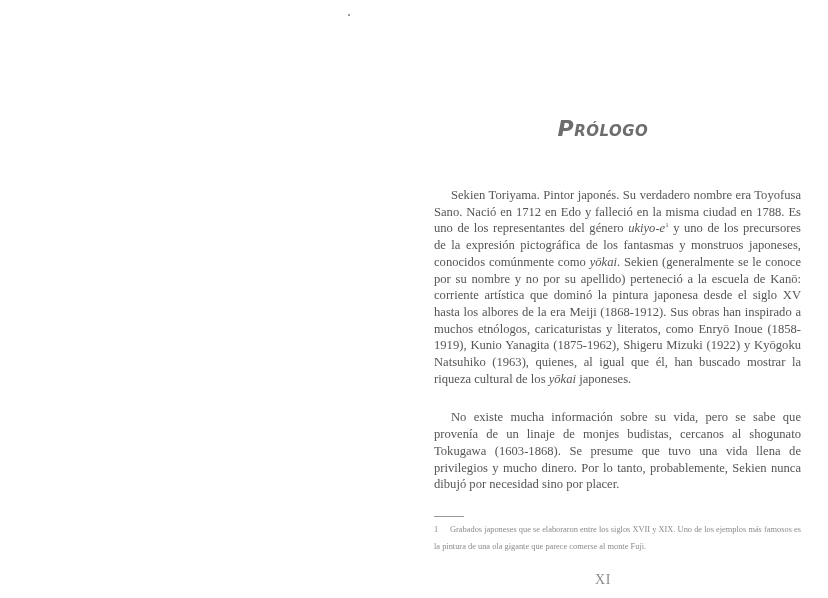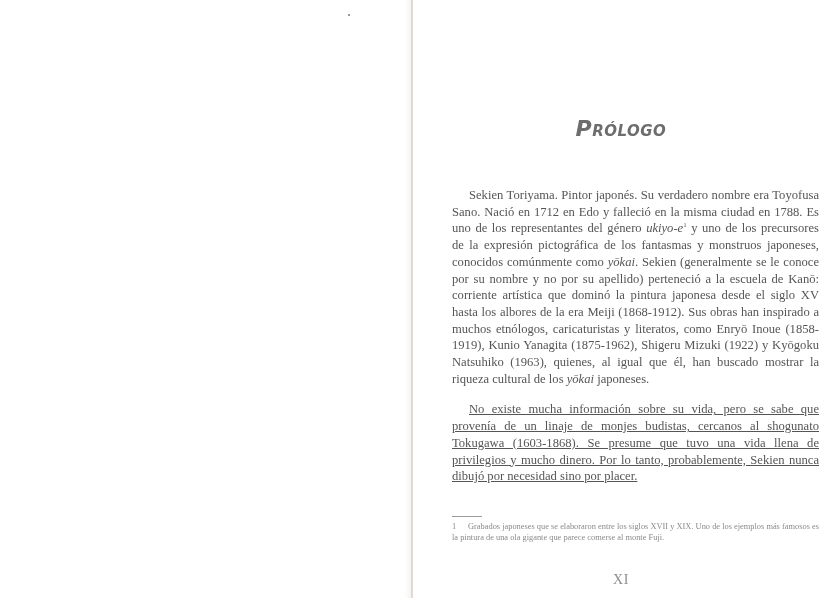--- a/index.html
+++ b/index.html
@@ -48,21 +48,21 @@
     .spine-shadow {
       position: absolute;
       left: 405px;
       top: 0;
       width: 6px;
       height: 598px;
       background: linear-gradient(to right, rgba(255,255,255,0), rgba(240,236,233,0.6));
     }
     .page-right {
       position: absolute;
-      left: 414px;
+      left: 396px;
       top: 0;
       width: 414px;
       height: 598px;
       background: #ffffff;
     }
     .chapter-title {
       position: absolute;
       left: 0;
       top: 116px;
       width: 414px;
@@ -84,22 +84,21 @@
       font-size: 12.6px;
       line-height: 16.7px;
       color: #555555;
       text-align: justify;
     }
     .body-text p {
       margin: 0;
       text-indent: 17px;
     }
     .body-text p + p {
-      margin-top: 14px;
-      text-decoration: underline;
+      margin-top: 22px;
     }
     .body-text em {
       font-style: italic;
       margin-top: 16px;
     }
     .body-text sup {
       font-size: 7px;
       vertical-align: super;
       line-height: 0;
     }
@@ -111,21 +110,21 @@
       height: 1px;
       background: #9a9a9a;
     }
     .footnote {
       position: absolute;
       left: 38px;
       top: 521px;
       width: 367px;
       font-family: "Liberation Serif", serif;
       font-size: 8.4px;
-      line-height: 11px;
+      line-height: 17px;
       color: #8a8a8a;
       text-align: justify;
     }
     .footnote .fn-num {
       display: inline-block;
       width: 16px;
     }
     .folio {
       position: absolute;
       left: 0;

